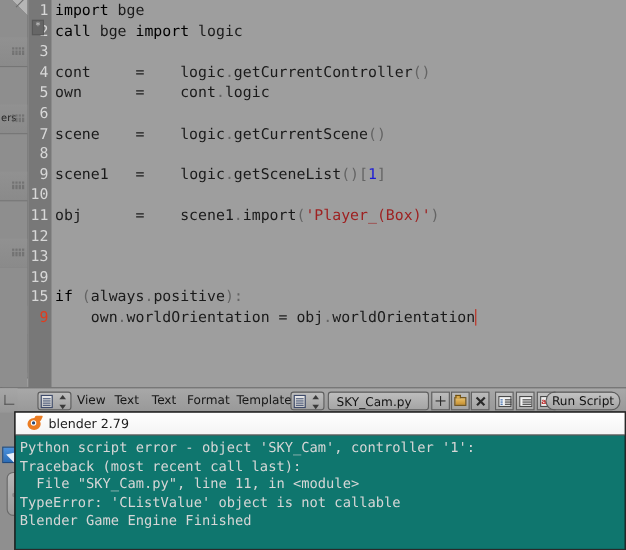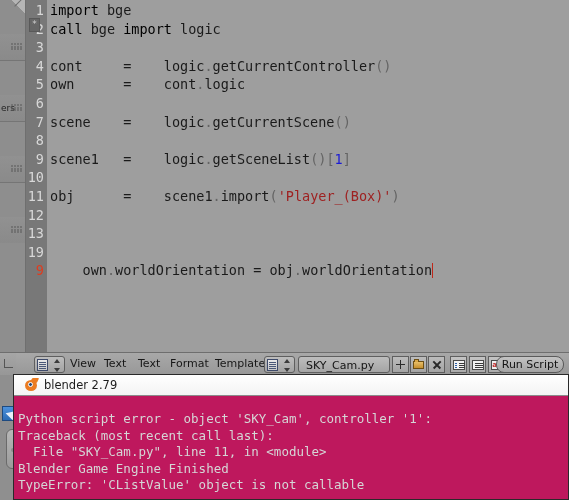--- a/index.html
+++ b/index.html
@@ -426,22 +426,22 @@
     position: absolute;
     left: 30px; top: 3px;
     font-size: 11.5px;
     color: #1c1c1c;
     font-family: "DejaVu Sans", sans-serif;
   }
   .console-body {
     position: absolute;
     left: 0; top: 21px;
     right: 0; bottom: 0;
-    background: #be185d;
-    padding: 15px 0 0 2px;
+    background: #0f766e;
+    padding: 3px 0 0 2px;
     box-sizing: border-box;
   }
   .console-line {
     font-family: "DejaVu Sans Mono", monospace;
     font-size: 12.5px;
     line-height: 16.5px;
     color: #d6d6d6;
     white-space: pre;
     padding-left: 2px;
   }
@@ -667,20 +667,21 @@
           <div class="ln-row"><span class="ln-num">5</span><span class="ln-txt"><span>own</span><span>      =    </span><span>cont</span><span class="pun">.</span><span>logic</span></span></div>
           <div class="ln-row"><span class="ln-num">6</span><span class="ln-txt"></span></div>
           <div class="ln-row"><span class="ln-num">7</span><span class="ln-txt"><span>scene</span><span>    =    </span><span>logic</span><span class="pun">.</span><span>getCurrentScene</span><span class="pun">()</span></span></div>
           <div class="ln-row"><span class="ln-num">8</span><span class="ln-txt"></span></div>
           <div class="ln-row"><span class="ln-num">9</span><span class="ln-txt"><span>scene1</span><span>   =    </span><span>logic</span><span class="pun">.</span><span>getSceneList</span><span class="pun">()[</span><span class="num">1</span><span class="pun">]</span></span></div>
           <div class="ln-row"><span class="ln-num">10</span><span class="ln-txt"></span></div>
           <div class="ln-row"><span class="ln-num">11</span><span class="ln-txt"><span>obj</span><span>      =    </span><span>scene1</span><span class="pun">.</span><span>import</span><span class="pun">(</span><span class="str">'Player_(Box)'</span><span class="pun">)</span></span></div>
           <div class="ln-row"><span class="ln-num">12</span><span class="ln-txt"></span></div>
           <div class="ln-row"><span class="ln-num">13</span></div>
           <div class="ln-row"><span class="ln-num">19</span><span class="ln-txt"></span></div>
+          <div class="ln-row"><span class="ln-num">15</span><span class="ln-txt"><span class="kw">if</span><span> </span><span class="pun">(</span><span>always</span><span class="pun">.</span><span>positive</span><span class="pun">):</span></span></div>
           <div class="ln-row"><span class="ln-num cur">9</span><span class="ln-txt"><span>    own</span><span class="pun">.</span><span>worldOrientation = obj</span><span class="pun">.</span><span>worldOrientation</span><span class="caret"></span></span></div>
         </div>
     </div>
     <div class="star-marker">*</div>
   </div>
 
   <div class="header">
     <div class="hd-corner"></div>
 
     <div class="editor-type-btn" style="left:34px;">
@@ -767,19 +768,19 @@
         <span class="bl-tail"></span>
         <span class="bl-dot"></span>
       </span>
       <span class="console-title-text">blender 2.79</span>
     </div>
     <div class="console-body">
       <div id="console-lines">
           <div class="console-line">Python script error - object 'SKY_Cam', controller '1':</div>
           <div class="console-line">Traceback (most recent call last):</div>
           <div class="console-line">  File "SKY_Cam.py", line 11, in &lt;module&gt;</div>
+          <div class="console-line">TypeError: 'CListValue' object is not callable</div>
           <div class="console-line">Blender Game Engine Finished</div>
-          <div class="console-line">TypeError: 'CListValue' object is not callable</div>
         </div>
     </div>
   </div>
 
 </div>
 
 </body></html>

